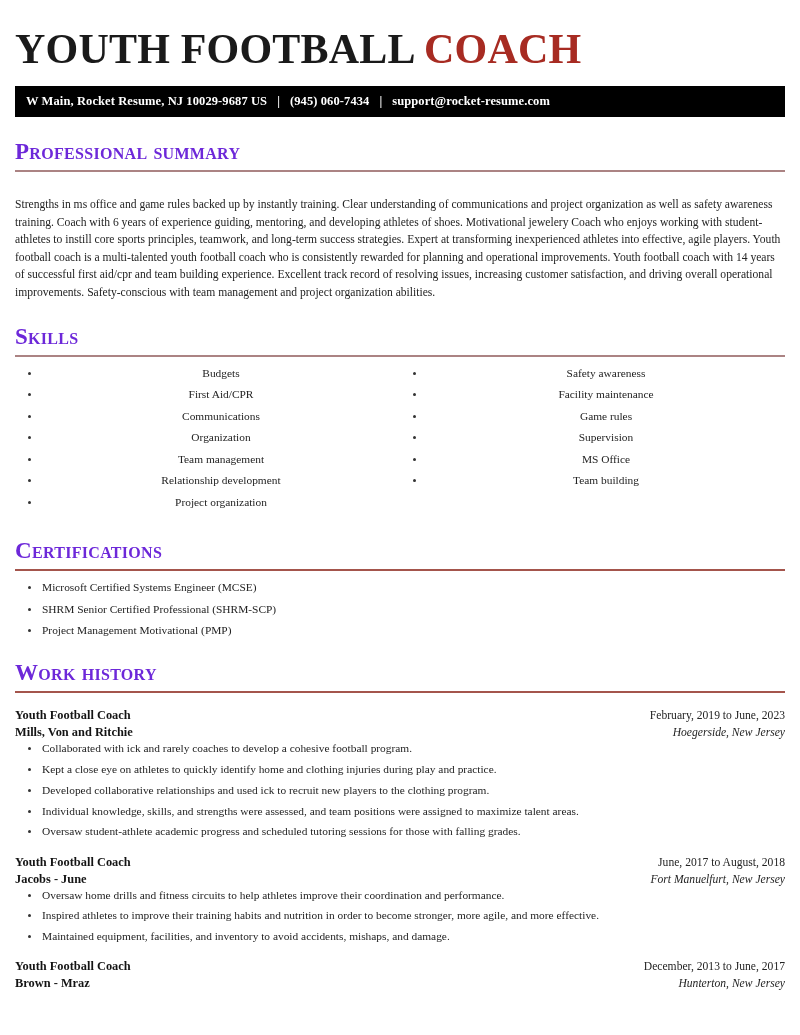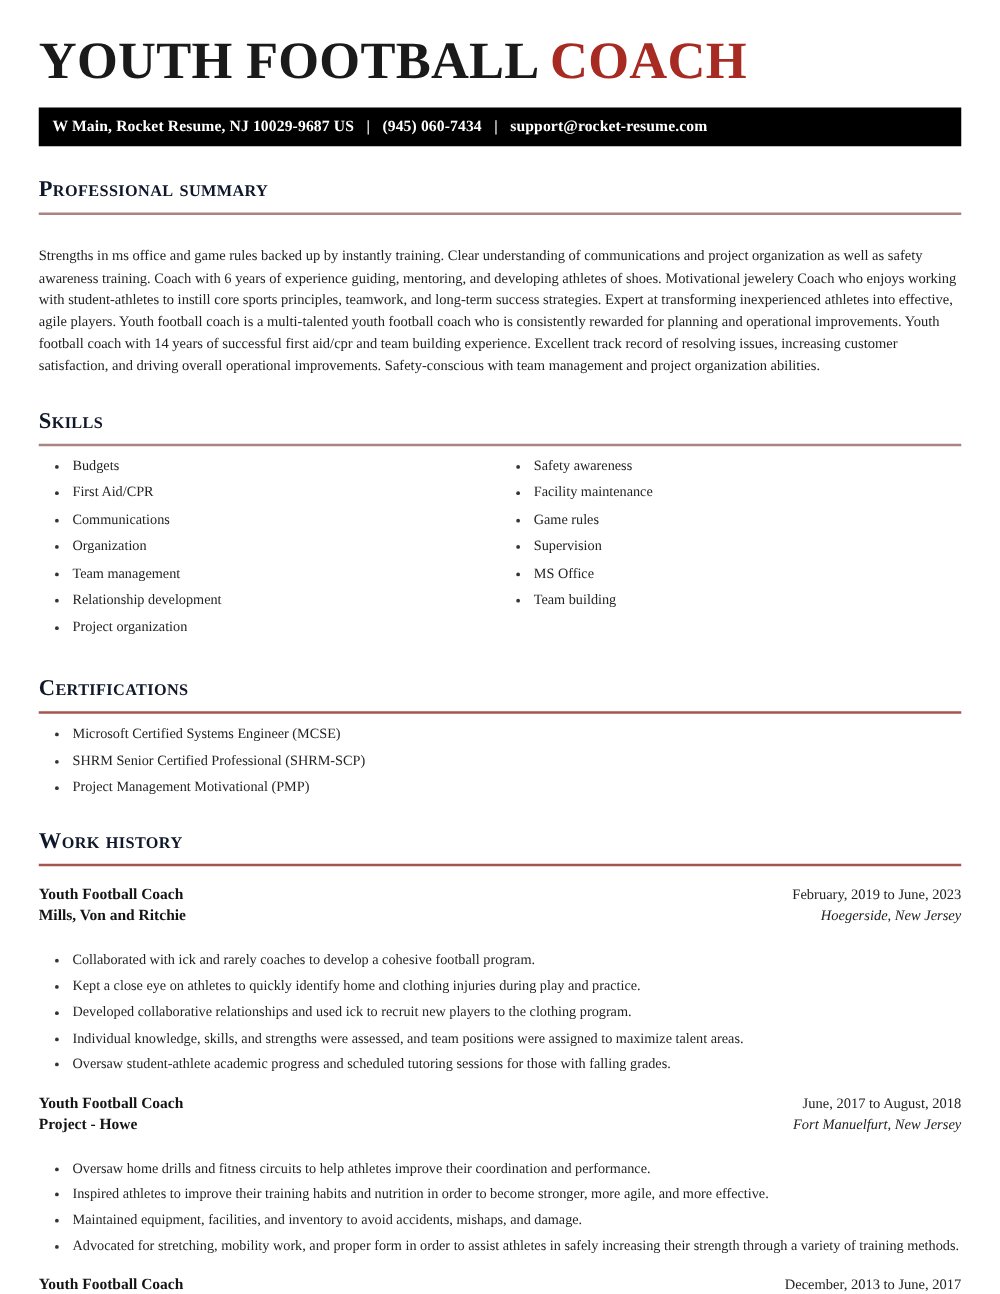--- a/index.html
+++ b/index.html
@@ -13,21 +13,21 @@
     overflow: hidden;
     font-family: "Liberation Serif", "DejaVu Serif", serif;
     color: #1d1d1d;
     -webkit-font-smoothing: antialiased;
   }
   .page {
     width: 800px;
     height: 1035px;
     position: relative;
     box-sizing: border-box;
-    padding: 0 31px;
+    padding: 0 15px;
   }
 
   
   .name-title {
     margin: 0;
     padding-top: 26px;
     font-size: 42px;
     line-height: 46px;
     font-weight: 700;
     letter-spacing: 0.2px;
@@ -58,23 +58,23 @@
     font-size: 12.5px;
     font-weight: 700;
     padding: 0 10px;
   }
 
   
   .section { margin-top: 22px; }
   .section-heading {
     margin: 0;
     font-weight: 700;
-    font-size: 18px;
+    font-size: 23px;
     line-height: 25px;
-    color: #0f172a;
+    color: #6d28d9;
     font-variant: small-caps;
     text-transform: lowercase;
     letter-spacing: 0.3px;
   }
   .section-heading::first-letter { text-transform: uppercase; }
   .rule {
     margin-top: 6px;
     height: 2px;
     width: 100%;
     background: #ab8383;
@@ -114,21 +114,21 @@
     border-radius: 50%;
     background: #333333;
   }
 
   
   .skills-cols {
     display: flex;
     margin-top: 9px;
   }
   .skills-cols .col { width: 50%; }
-  .skills-cols ul.bullets { margin-top: 0; }
+  .skills-cols ul.bullets { margin-top: 0; text-align: center; }
 
   
   .job { margin-top: 14px; }
   .job:first-of-type { margin-top: 13px; }
   .job-row {
     display: flex;
     justify-content: space-between;
     align-items: baseline;
     line-height: 17px;
   }
@@ -147,21 +147,21 @@
     font-weight: 700;
     color: #141414;
   }
   .job-location {
     font-size: 11.6px;
     font-style: italic;
     color: #232323;
     white-space: nowrap;
     text-align: center;
   }
-  .job ul.bullets { margin-top: 20px; }
+  .job ul.bullets { margin-top: 0; }
   .job ul.bullets > li { margin-bottom: 5.6px; }
 </style>
 </head>
 <body>
 
 <div class="page">
 
   <h1 class="name-title">
     <span class="first">YOUTH FOOTBALL </span><span class="last">COACH</span>
   </h1>
@@ -239,28 +239,27 @@
         <li>Oversaw student-athlete academic progress and scheduled tutoring sessions for those with falling grades.</li>
       </ul>
     </div>
 
     <div class="job">
       <div class="job-row">
         <span class="job-title">Youth Football Coach</span>
         <span class="job-dates">June, 2017 to August, 2018</span>
       </div>
       <div class="job-row">
-        <span class="job-company">Project - Howe</span>
+        <span class="job-company">Jacobs - June</span>
         <span class="job-location">Fort Manuelfurt, New Jersey</span>
       </div>
       <ul class="bullets">
         <li>Oversaw home drills and fitness circuits to help athletes improve their coordination and performance.</li>
         <li>Inspired athletes to improve their training habits and nutrition in order to become stronger, more agile, and more effective.</li>
         <li>Maintained equipment, facilities, and inventory to avoid accidents, mishaps, and damage.</li>
-        <li>Advocated for stretching, mobility work, and proper form in order to assist athletes in safely increasing their strength through a variety of training methods.</li>
       </ul>
     </div>
 
     <div class="job">
       <div class="job-row">
         <span class="job-title">Youth Football Coach</span>
         <span class="job-dates">December, 2013 to June, 2017</span>
       </div>
       <div class="job-row">
         <span class="job-company">Brown - Mraz</span>

